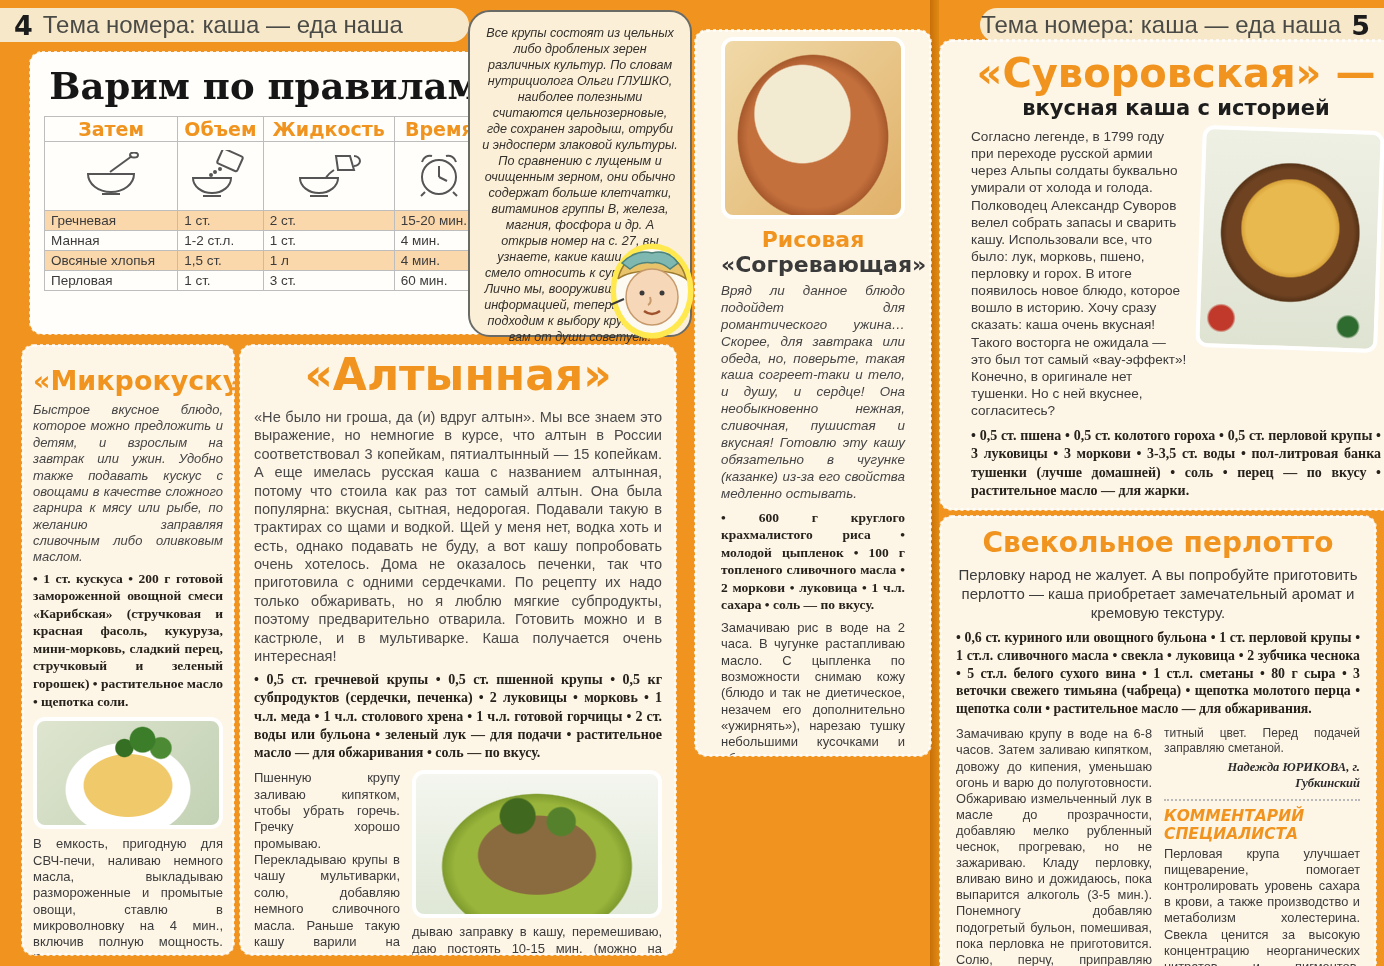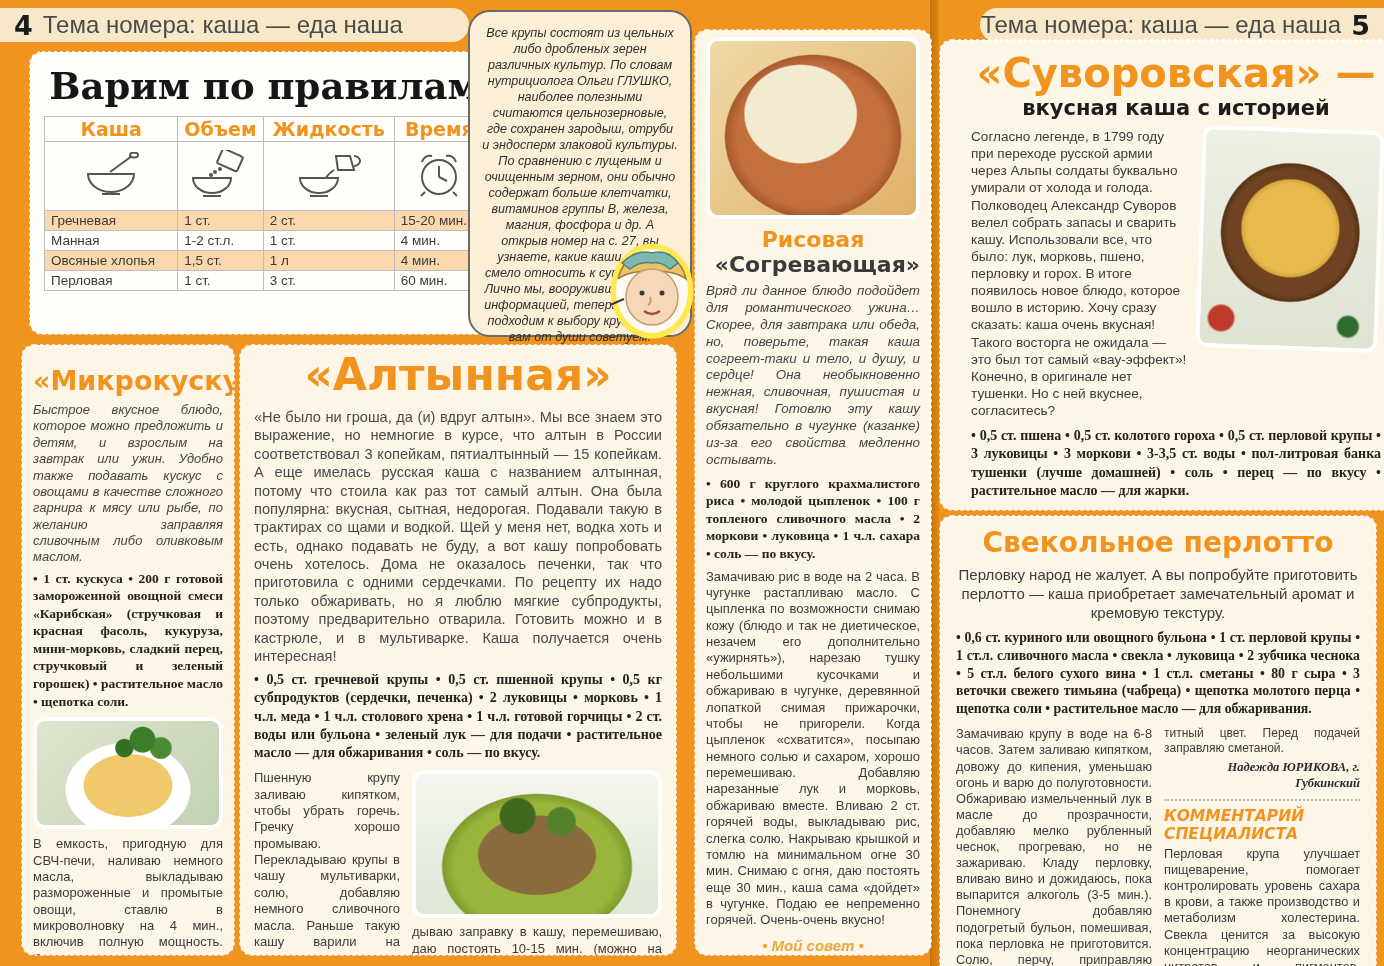--- a/index.html
+++ b/index.html
@@ -85,21 +85,21 @@
     <span class="pagenum">5</span>
   </div>
 
   <div class="gutter"></div>
 
   <div class="card white" style="left:30px;top:52px;width:469px;height:282px;padding:2px 14px;">
     <div class="tbl-title">Варим по правилам</div>
     <table>
       <tbody>
           <tr>
-        <th>Каша</th>
+        <th>Затем</th>
         <th>Объем</th>
         <th>Жидкость</th>
         <th>Время</th>
       </tr>
       <tr class="iconrow">
         <td>
           <svg width="62" height="46" viewBox="0 0 62 46">
                 <path d="M8 22 h46 a23 18 0 0 1 -46 0 z"></path>
                 <line x1="30" y1="20" x2="52" y2="4"></line>
                 <ellipse cx="54" cy="3" rx="4" ry="2.5"></ellipse>
@@ -202,21 +202,21 @@
     <div class="cols">
       <div class="body-txt" style="width:146px;flex:none;">Пшенную крупу заливаю кипятком, чтобы убрать горечь. Гречку хорошо промываю. Перекладываю крупы в чашу мультиварки, солю, добавляю немного сливочного масла. Раньше такую кашу варили на костном говяжьем бульоне, но у меня его нет, поэтому — вода и масло. Выставляю режим «Варка на пару» (время — автоматическое или до готовности). Пассерую в масле измельченные лук и морковь, добавляю нарезанные сердечки и печенку (если есть), мед, хрен, горчицу и обжариваю до готовности субпродуктов, непрерывно помешивая. Перекла-</div>
       <div style="flex:1;">
         <div class="photo ph-altyn" style="width:100%;height:148px;"></div>
         <div class="body-txt" style="margin-top:6px;">дываю заправку в кашу, перемешиваю, даю постоять 10-15 мин. (можно на режиме «Подогрев»). Подаю, посыпав измельченным зеленым луком.</div>
 
       </div>
     </div>
   </div>
 
-  <div class="card" style="left:695px;top:30px;width:236px;height:925px;padding:7px 11px;">
+  <div class="card" style="left:695px;top:30px;width:236px;height:726px;padding:7px 26px;">
     <div class="photo ph-rice" style="width:100%;height:182px;"></div>
     <h2 class="orange" style="text-align:center;font-size:22px;margin:8px 0 0;">Рисовая</h2>
     <h2 style="text-align:right;font-size:22px;color:#3a3a3a;margin:0 0 6px;">«Согревающая»</h2>
     <div class="intro" style="font-size:13.4px;">Вряд ли данное блюдо подойдет для романтического ужина… Скорее, для завтрака или обеда, но, поверьте, такая каша согреет-таки и тело, и душу, и сердце! Она необыкновенно нежная, сливочная, пушистая и вкусная! Готовлю эту кашу обязательно в чугунке (казанке) из-за его свойства медленно остывать.</div>
     <div class="ingredients" style="margin:6px 0;">• 600 г круглого крахмалистого риса • молодой цыпленок • 100 г топленого сливочного масла • 2 моркови • луковица • 1 ч.л. сахара • соль — по вкусу.</div>
     <div class="body-txt">Замачиваю рис в воде на 2 часа. В чугунке растапливаю масло. С цыпленка по возможности снимаю кожу (блюдо и так не диетическое, незачем его дополнительно «ужирнять»), нарезаю тушку небольшими кусочками и обжариваю в чугунке, деревянной лопаткой снимая прижарочки, чтобы не пригорели. Когда цыпленок «схватится», посыпаю немного солью и сахаром, хорошо перемешиваю. Добавляю нарезанные лук и морковь, обжариваю вместе. Вливаю 2 ст. горячей воды, выкладываю рис, слегка солю. Накрываю крышкой и томлю на минимальном огне 30 мин. Снимаю с огня, даю постоять еще 30 мин., каша сама «дойдет» в чугунке. Подаю ее непременно горячей. Очень-очень вкусно!</div>
     <div class="tip-title">• Мой совет •</div>
 
   </div>
 

